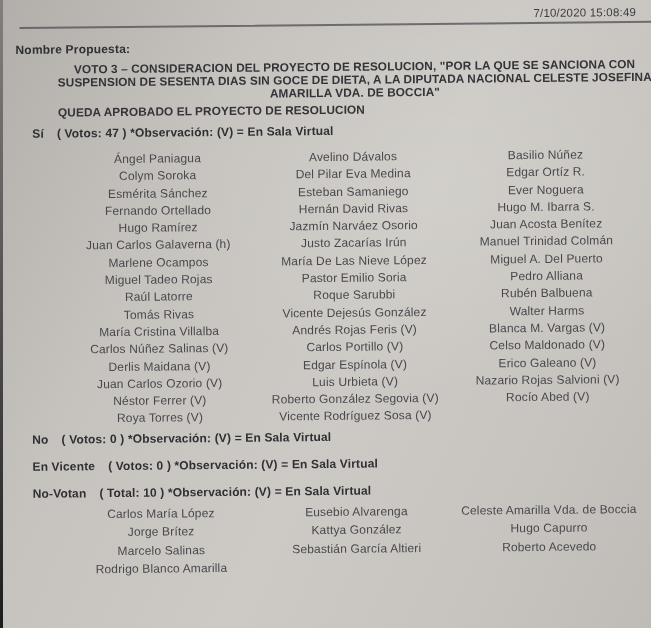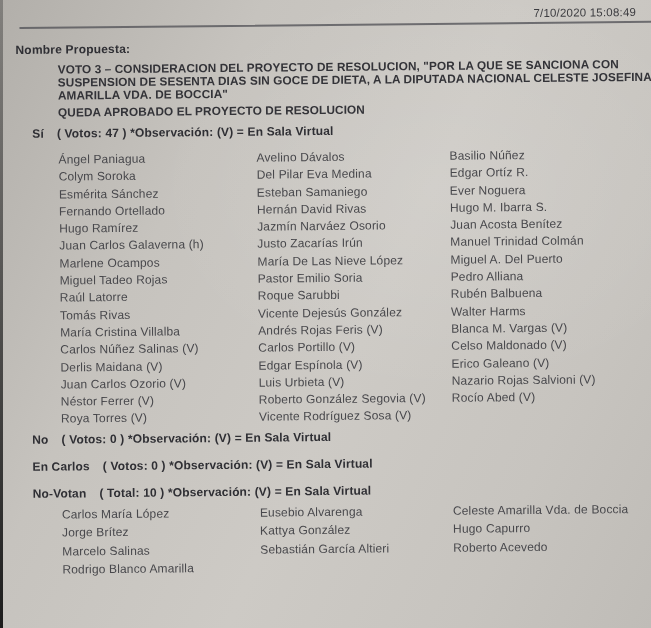--- a/index.html
+++ b/index.html
@@ -6,20 +6,21 @@
   body {
     width: 651px; height: 628px; overflow: hidden;
     font-family: "Liberation Sans", sans-serif;
     background: #9a9792;
   }
   .paper {
     position: relative; width: 651px; height: 628px; overflow: hidden;
     background:
       radial-gradient(ellipse 420px 300px at 68% 30%, rgba(255,255,255,0.10), rgba(255,255,255,0) 70%),
       linear-gradient(115deg, #b2afaa 0%, #c6c3be 28%, #cdcac5 55%, #c7c4bf 80%, #bfbcb7 100%);
+    text-align: center;
   }
   .left-edge {
     position: absolute; left: 0; top: 0; width: 3px; height: 100%; z-index: 5;
     background: linear-gradient(to bottom, rgba(40,40,40,.35) 0%, rgba(30,30,30,.65) 45%, #1c1c1c 100%);
   }
   .sheet {
     position: absolute; inset: 0;
     transform: rotate(-0.55deg);
     transform-origin: 50% 50%;
     color: #47474b;
@@ -149,21 +150,21 @@
           <div class="name">Rocío Abed (V)</div>
         </div>
     </div>
 
     <div class="section-header hdr-no">
       <span class="sec-label">No</span>
       <span class="sec-detail">( Votos: 0 ) *Observación: (V) = En Sala Virtual</span>
     </div>
 
     <div class="section-header hdr-blanco">
-      <span class="sec-label">En Carlos</span>
+      <span class="sec-label">En Vicente</span>
       <span class="sec-detail">( Votos: 0 ) *Observación: (V) = En Sala Virtual</span>
     </div>
 
     <div class="section-header hdr-novotan">
       <span class="sec-label">No-Votan</span>
       <span class="sec-detail">( Total: 10 ) *Observación: (V) = En Sala Virtual</span>
     </div>
 
     <div class="names-grid nv-grid">
       <div class="col">

